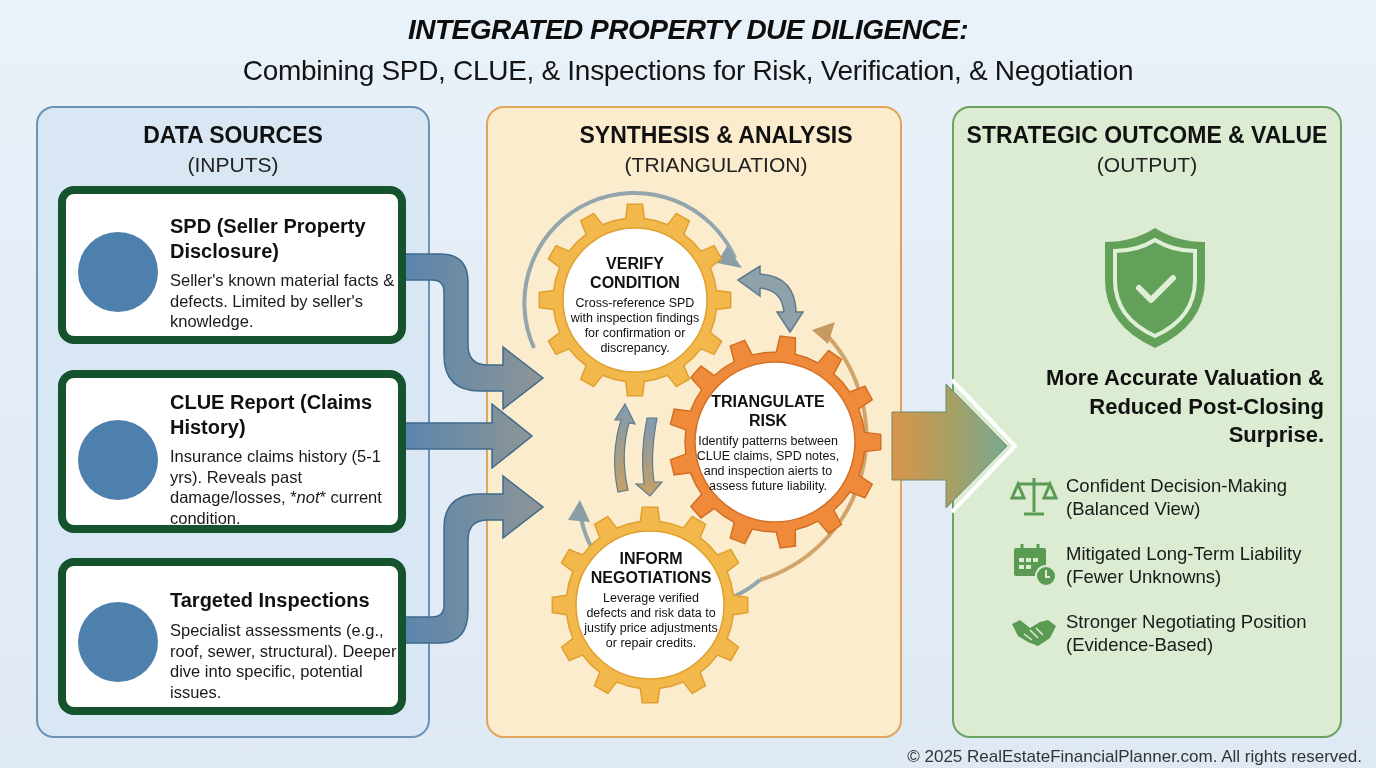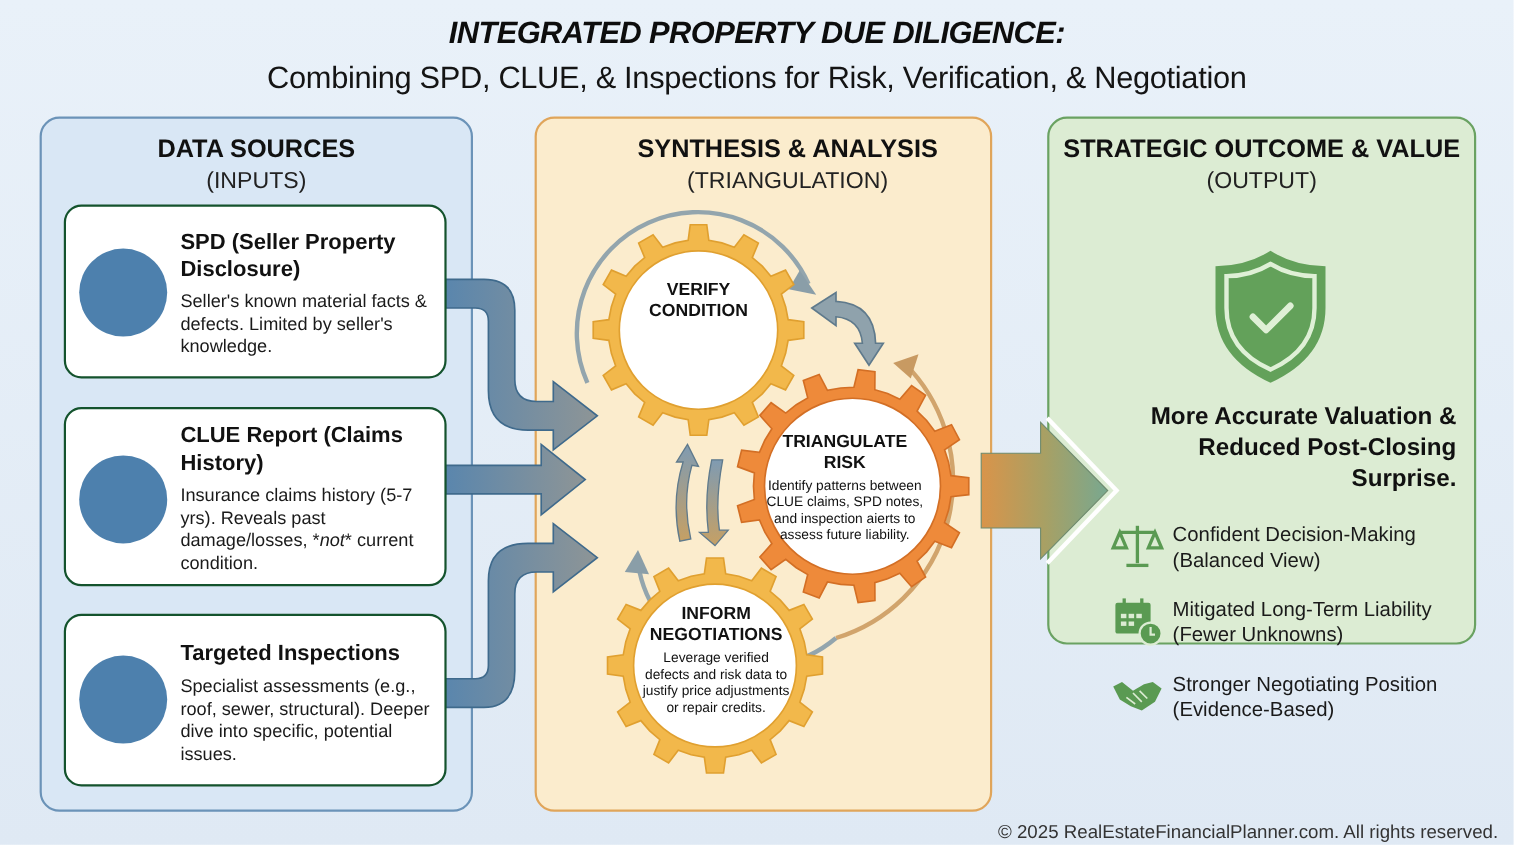--- a/index.html
+++ b/index.html
@@ -16,30 +16,30 @@
   }
   .subtitle {
     position: absolute; left: 0; top: 55px; width: 1376px; text-align: center;
     font-size: 28px; color: #141414; letter-spacing: -0.3px;
   }
   .panel {
     position: absolute; border-radius: 18px; border: 2px solid;
   }
   .panel-left { left: 36px; top: 106px; width: 394px; height: 632px; background: #d9e7f5; border-color: #6b93b8; }
   .panel-mid { left: 486px; top: 106px; width: 416px; height: 632px; background: #fbeccd; border-color: #e0a55a; }
-  .panel-right { left: 952px; top: 106px; width: 390px; height: 480px; background: #dcecd3; border-color: #6aa262; }
+  .panel-right { left: 952px; top: 106px; width: 390px; height: 632px; background: #dcecd3; border-color: #6aa262; }
   .panel-head {
     position: absolute; left: 0; width: 100%; text-align: center;
   }
   .panel-head .h1 { font-weight: 700; font-size: 23px; color: #111; }
   .panel-head .h2 { font-size: 21px; color: #222; margin-top: 4px; }
 
   .card {
     position: absolute; left: 58px; width: 348px; background: #fff;
-    border: 2px solid #14532d; border-radius: 16px;
+    border: 8px solid #14532d; border-radius: 16px;
   }
   .card .icon-circle {
     position: absolute; left: 12px; width: 80px; height: 80px; border-radius: 50%;
     background: #4d80ad; display: flex; align-items: center; justify-content: center;
   }
   .card .ctitle {
     position: absolute; left: 104px; font-weight: 700; font-size: 20px; line-height: 25px; color: #111; width: 240px;
   }
   .card .cdesc {
     position: absolute; left: 104px; font-size: 16.5px; line-height: 20.5px; color: #1a1a1a; width: 240px;
@@ -213,30 +213,31 @@
 </svg>
 
 <div class="card" style="top:186px;height:158px;">
   <div class="icon-circle" style="top:38px;"></div>
   <div class="ctitle" style="top:20px;">SPD (Seller Property Disclosure)</div>
   <div class="cdesc" style="top:76px;">Seller's known material facts &amp; defects. Limited by seller's knowledge.</div>
 </div>
 <div class="card" style="top:370px;height:163px;">
   <div class="icon-circle" style="top:42px;"></div>
   <div class="ctitle" style="top:12px;">CLUE Report (Claims History)</div>
-  <div class="cdesc" style="top:68px;"><span>Insurance claims history (5-7 yrs). Reveals past damage/losses, </span>*<em>not</em>*<span> current condition.</span></div>
+  <div class="cdesc" style="top:68px;"><span>Insurance claims history (5-1 yrs). Reveals past damage/losses, </span>*<em>not</em>*<span> current condition.</span></div>
 </div>
 <div class="card" style="top:558px;height:157px;">
   <div class="icon-circle" style="top:36px;"></div>
   <div class="ctitle" style="top:22px;">Targeted Inspections</div>
   <div class="cdesc" style="top:54px;">Specialist assessments (e.g., roof, sewer, structural). Deeper dive into specific, potential issues.</div>
 </div>
 
 <div class="gear-text" style="left:566px;top:254px;width:138px;">
   <div class="gt"><span>VERIFY</span><br><span>CONDITION</span></div>
+  <div class="gd">Cross-reference SPD with inspection findings for confirmation or discrepancy.</div>
 </div>
 <div class="gear-text" style="left:693px;top:392px;width:150px;">
   <div class="gt"><span>TRIANGULATE</span><br><span>RISK</span></div>
   <div class="gd">Identify patterns between CLUE claims, SPD notes, and inspection aierts to assess future liability.</div>
 </div>
 <div class="gear-text" style="left:584px;top:549px;width:134px;">
   <div class="gt"><span>INFORM</span><br><span>NEGOTIATIONS</span></div>
   <div class="gd">Leverage verified defects and risk data to justify price adjustments or repair credits.</div>
 </div>
 

